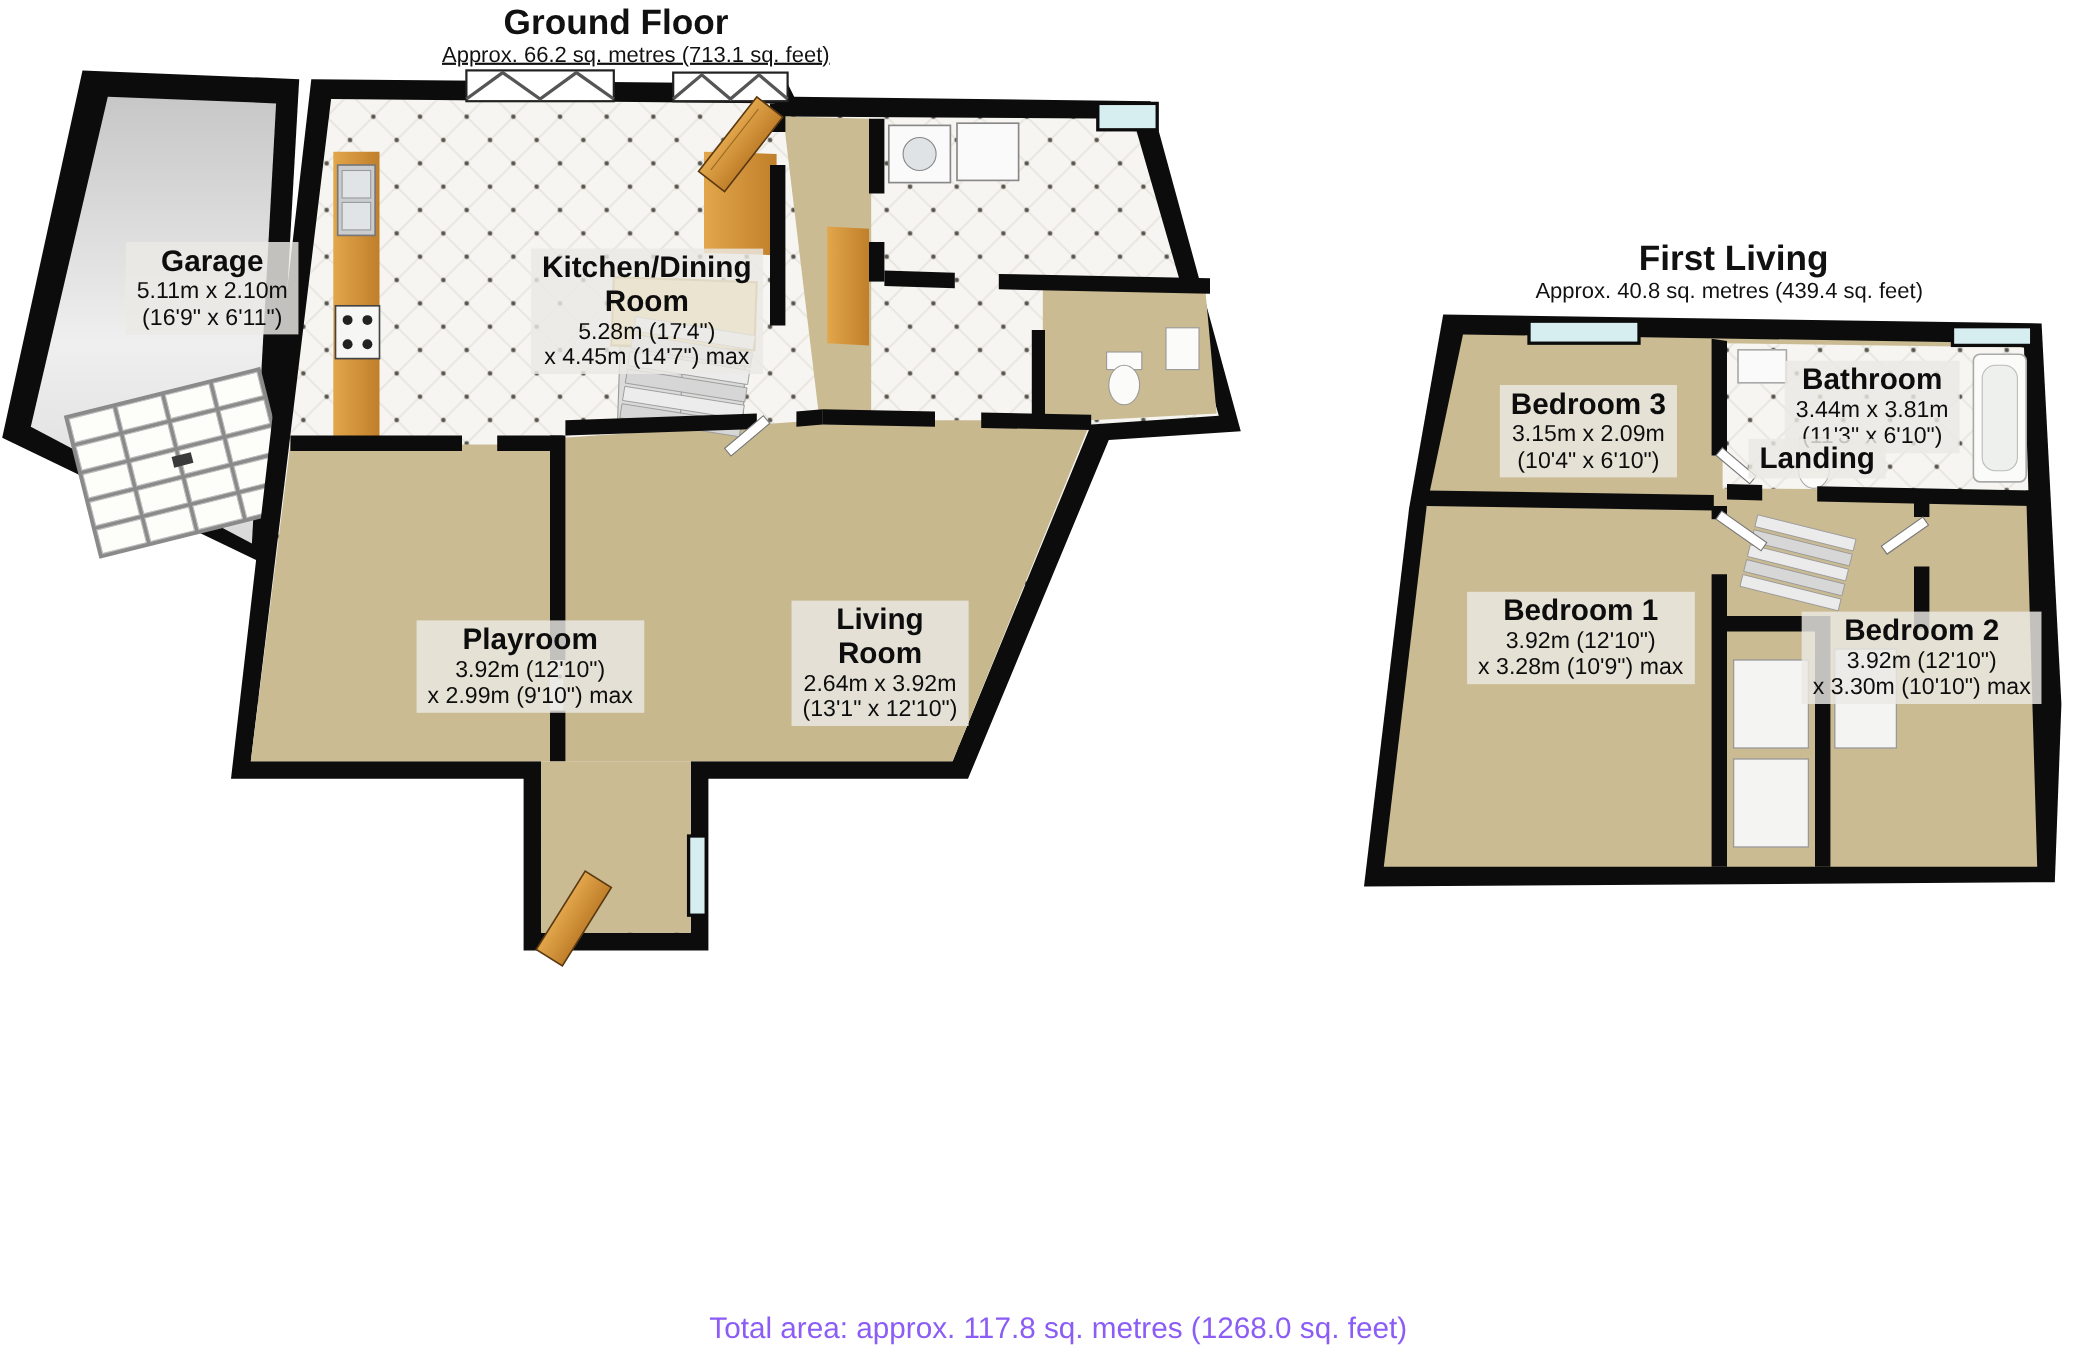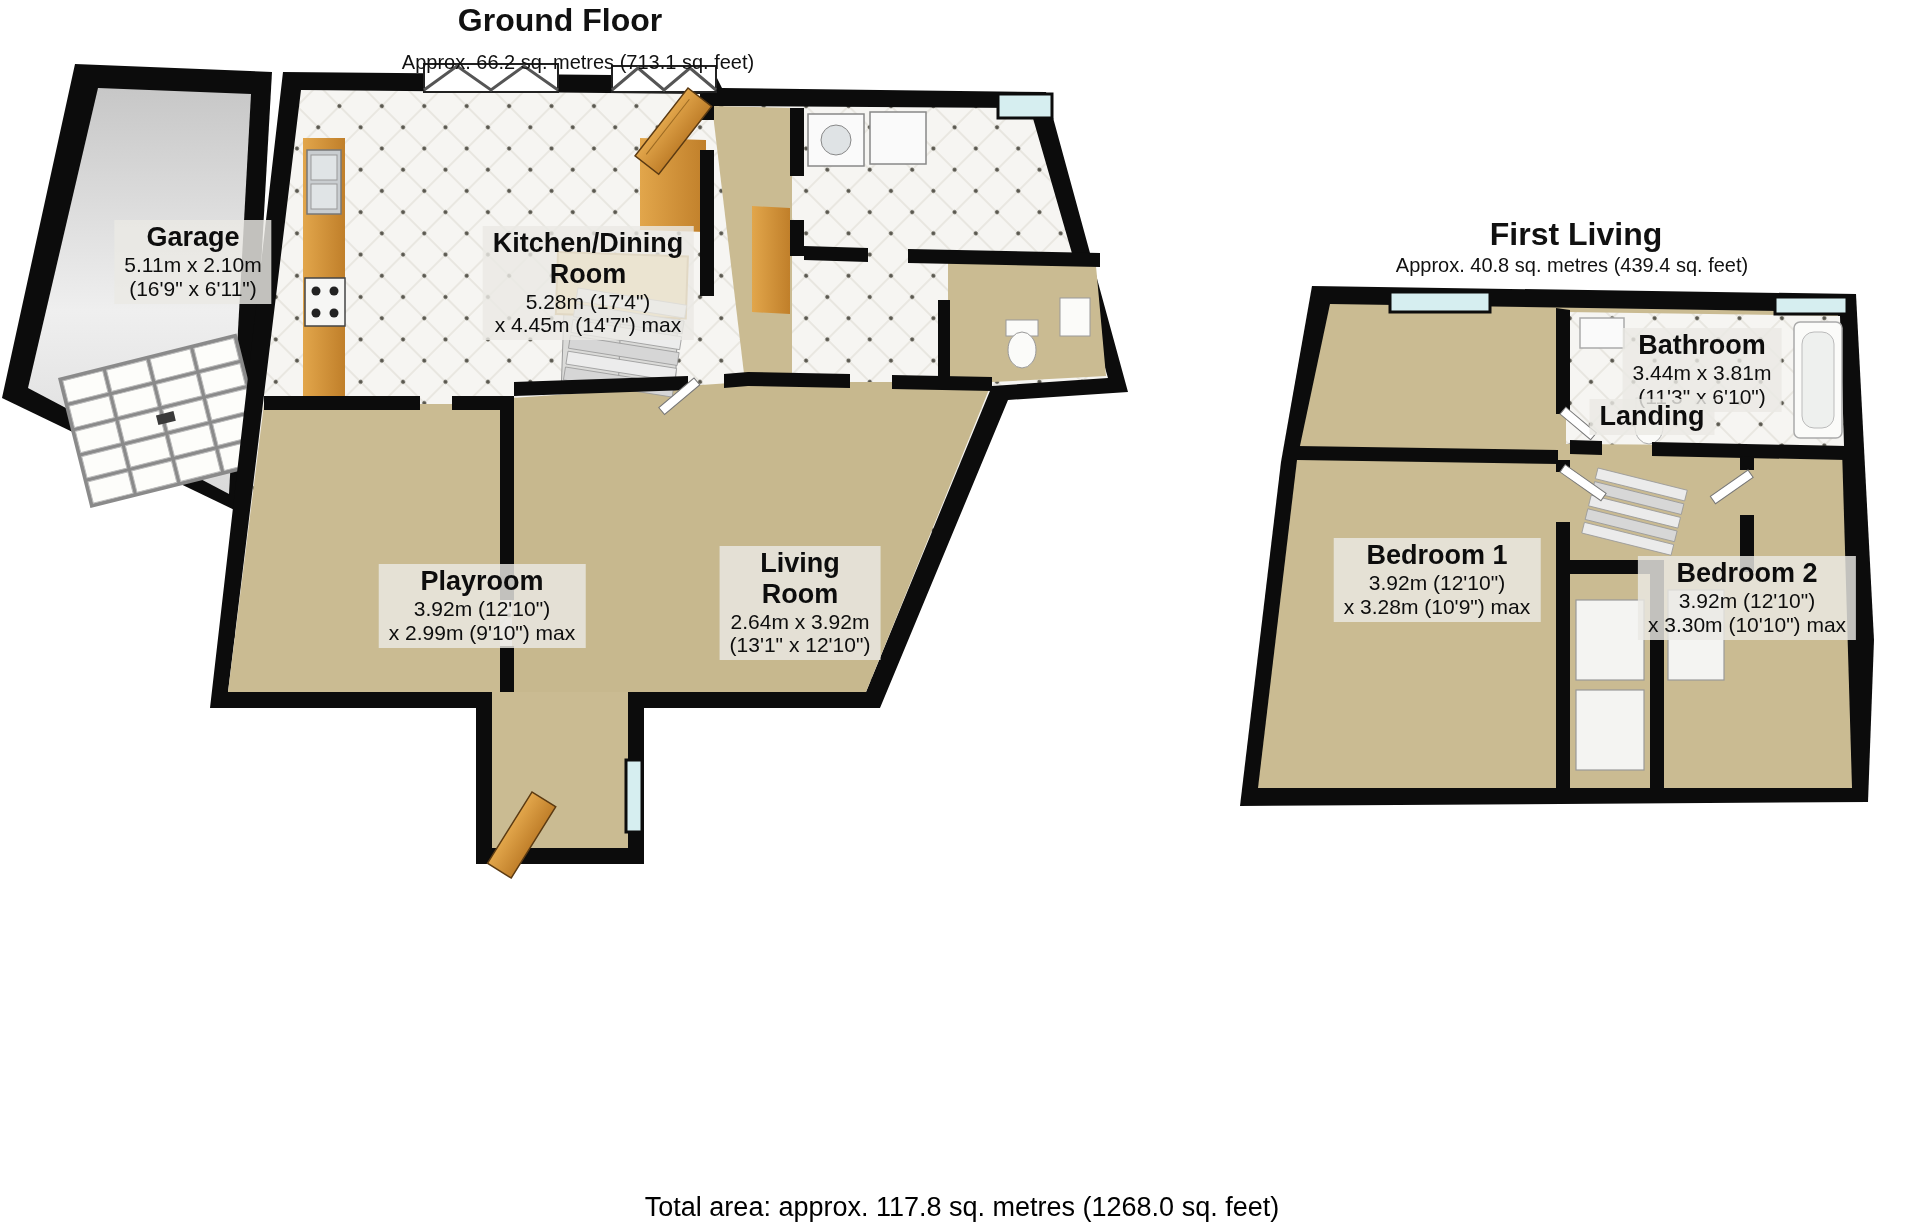--- a/index.html
+++ b/index.html
@@ -22,21 +22,21 @@
   .room-label{
     position:absolute;transform:translateX(-50%);
     text-align:center;color:#0d0d0d;
     background:rgba(234,233,228,0.82);
     padding:2px 10px 3px 10px;line-height:1.14;
   }
   .room-label .rname{font-size:27px;font-weight:bold;white-space:nowrap;}
   .room-label .rdim{font-size:21px;white-space:nowrap;}
   .total-area{
     position:absolute;transform:translateX(-50%);
-    font-size:27px;color:#000000;white-space:nowrap;
+    font-size:27px;color:#8b5cf6;white-space:nowrap;
   }
 </style>
 </head>
 <body>
 
 <div id="canvas">
 
   <svg width="1907" height="1232" viewBox="0 0 1907 1232">
     <defs>
       <pattern id="tile" width="30" height="30" patternUnits="userSpaceOnUse" patternTransform="rotate(45)">
@@ -229,21 +229,21 @@
             <rect width="9" height="46" fill="#fff" stroke="#777"></rect>
           </g>
         <g transform="translate(1560,414) rotate(-50)">
             <rect width="9" height="40" fill="#fff" stroke="#777"></rect>
           </g>
       </g>
     </g>
   </svg>
 
   <div class="floor-title" style="left:560px;top:2px;">Ground Floor</div>
-  <div class="floor-sub" style="left:578px;top:51px;">Approx. 66.2 sq. metres (713.1 sq. feet)</div>
+  <div class="floor-sub" style="left:578px;top:39px;text-decoration:underline;">Approx. 66.2 sq. metres (713.1 sq. feet)</div>
 
   <div class="room-label" style="left:193px;top:220px;">
     <div class="rname">Garage</div>
     <div class="rdim">5.11m x 2.10m</div>
     <div class="rdim">(16'9" x 6'11")</div>
   </div>
 
   <div class="room-label" style="left:588px;top:226px;">
     <div class="rname">Kitchen/Dining</div>
     <div class="rname">Room</div>
@@ -262,20 +262,25 @@
   <div class="room-label" style="left:800px;top:546px;">
     <div class="rname">Living</div>
     <div class="rname">Room</div>
     <div class="rdim">2.64m x 3.92m</div>
     <div class="rdim">(13'1" x 12'10")</div>
   </div>
 
   <div class="floor-title" style="left:1576px;top:216px;">First Living</div>
   <div class="floor-sub" style="left:1572px;top:254px;">Approx. 40.8 sq. metres (439.4 sq. feet)</div>
 
+  <div class="room-label" style="left:1444px;top:350px;">
+    <div class="rname">Bedroom 3</div>
+    <div class="rdim">3.15m x 2.09m</div>
+    <div class="rdim">(10'4" x 6'10")</div>
+  </div>
 
   <div class="room-label" style="left:1702px;top:328px;">
     <div class="rname">Bathroom</div>
     <div class="rdim">3.44m x 3.81m</div>
     <div class="rdim">(11'3" x 6'10")</div>
   </div>
 
   <div class="room-label" style="left:1652px;top:399px;">
     <div class="rname">Landing</div>
   </div>

